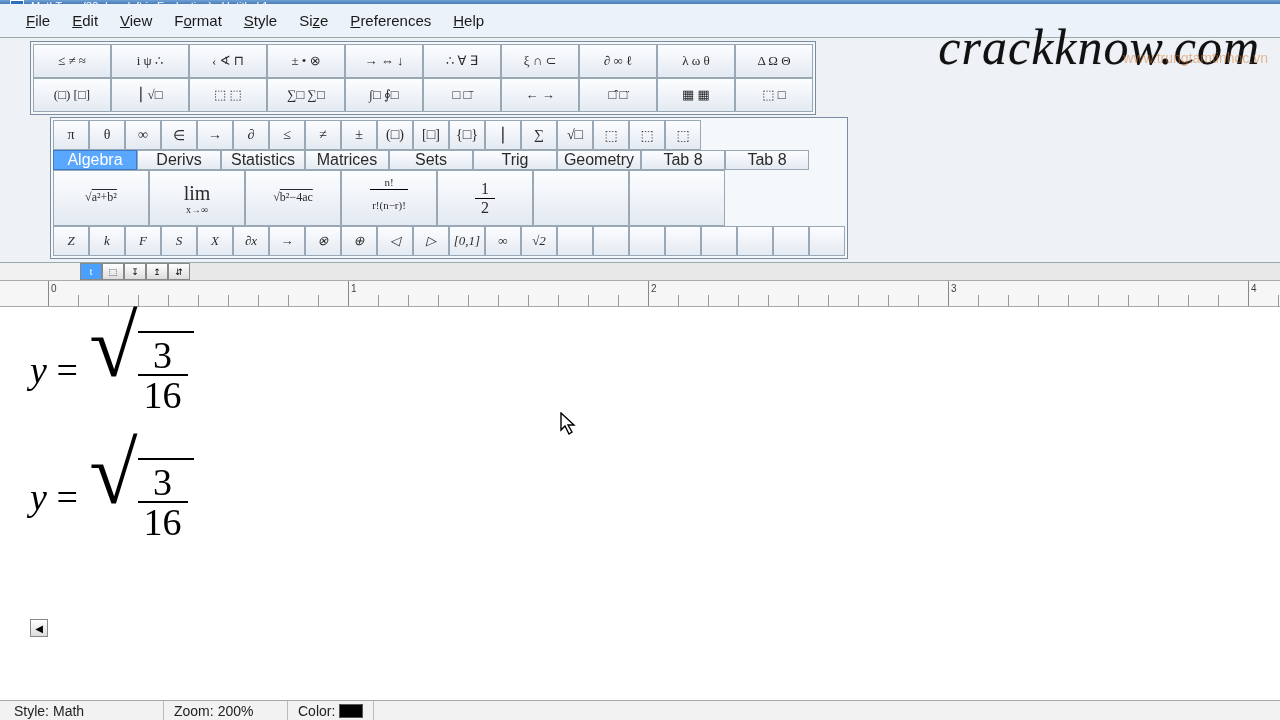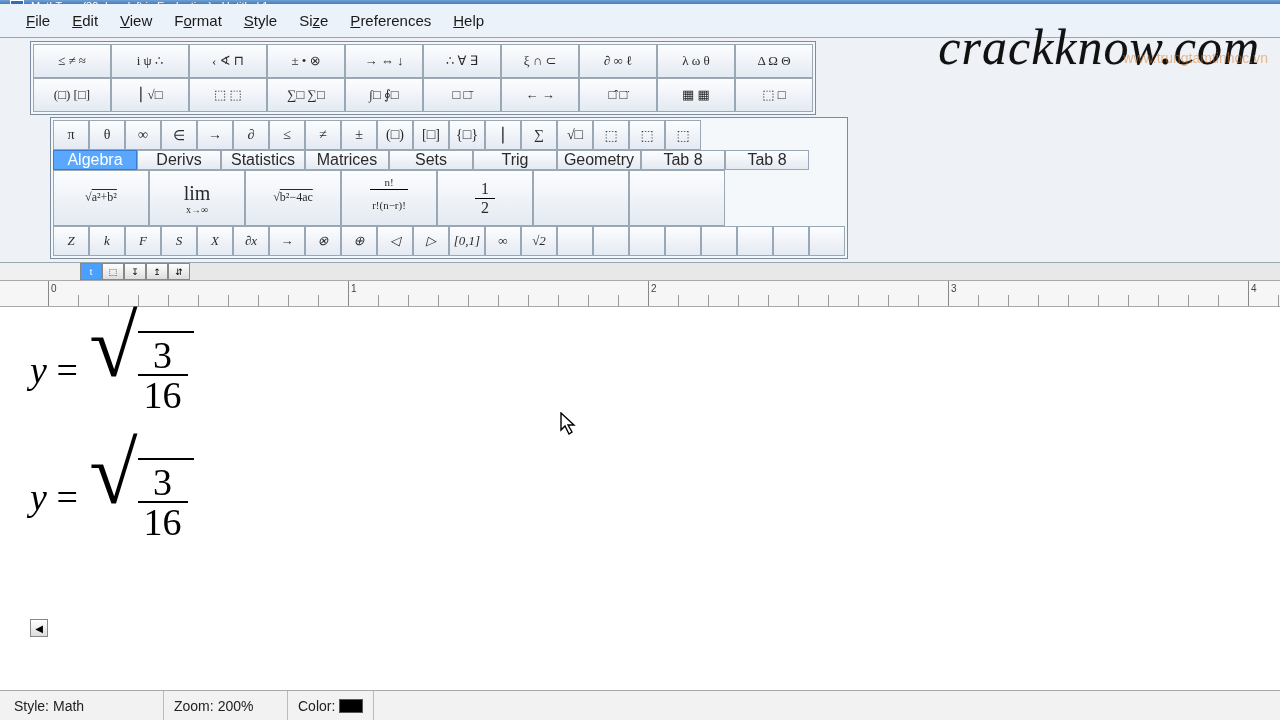--- a/index.html
+++ b/index.html
@@ -65,21 +65,21 @@
   .frac { display:inline-flex; flex-direction:column; align-items:center; font-style:normal;}
   .frac .num, .frac .den { padding:0 6px; line-height:1;}
   .frac .bar { width:100%; border-top:2.5px solid #000;}
   sup { font-size:0.55em; vertical-align:super; font-style:normal;}
   .upright { font-style:normal; }
   .cursor-arrow {
     position:absolute; left:560px; top:105px; font-size:22px; color:#000;
   }
   .scroll-l { position:absolute; bottom:30px; left:30px; width:18px; height:18px; border:1px solid #888;
     background:linear-gradient(to bottom,#fff,#ddd); display:flex; align-items:center; justify-content:center; font-size:10px;}
-  .statusbar { position:absolute; bottom:0; left:0; right:0; height:30px; background:#f2f2f2; border-top:1px solid #aaa;
+  .statusbar { position:absolute; bottom:0; left:0; right:0; height:20px; background:#f2f2f2; border-top:1px solid #aaa;
     display:flex; align-items:flex-end; font-size:14px; color:#222; padding:0 4px;}
   .statusbar .field { padding:0 10px; border-right:1px solid #bbb; height:100%; display:flex; align-items:center; gap:4px;}
   .statusbar .swatch { width:24px; height:14px; background:#000; border:1px solid #555;}
   .watermark {
     position:absolute; top:18px; right:20px;
     font-family: "Brush Script MT", "Segoe Script", cursive;
     font-size:50px; color:#111; font-style:italic; letter-spacing:1px;
     text-shadow:0 0 1px rgba(0,0,0,.3);
     pointer-events:none;
   }

